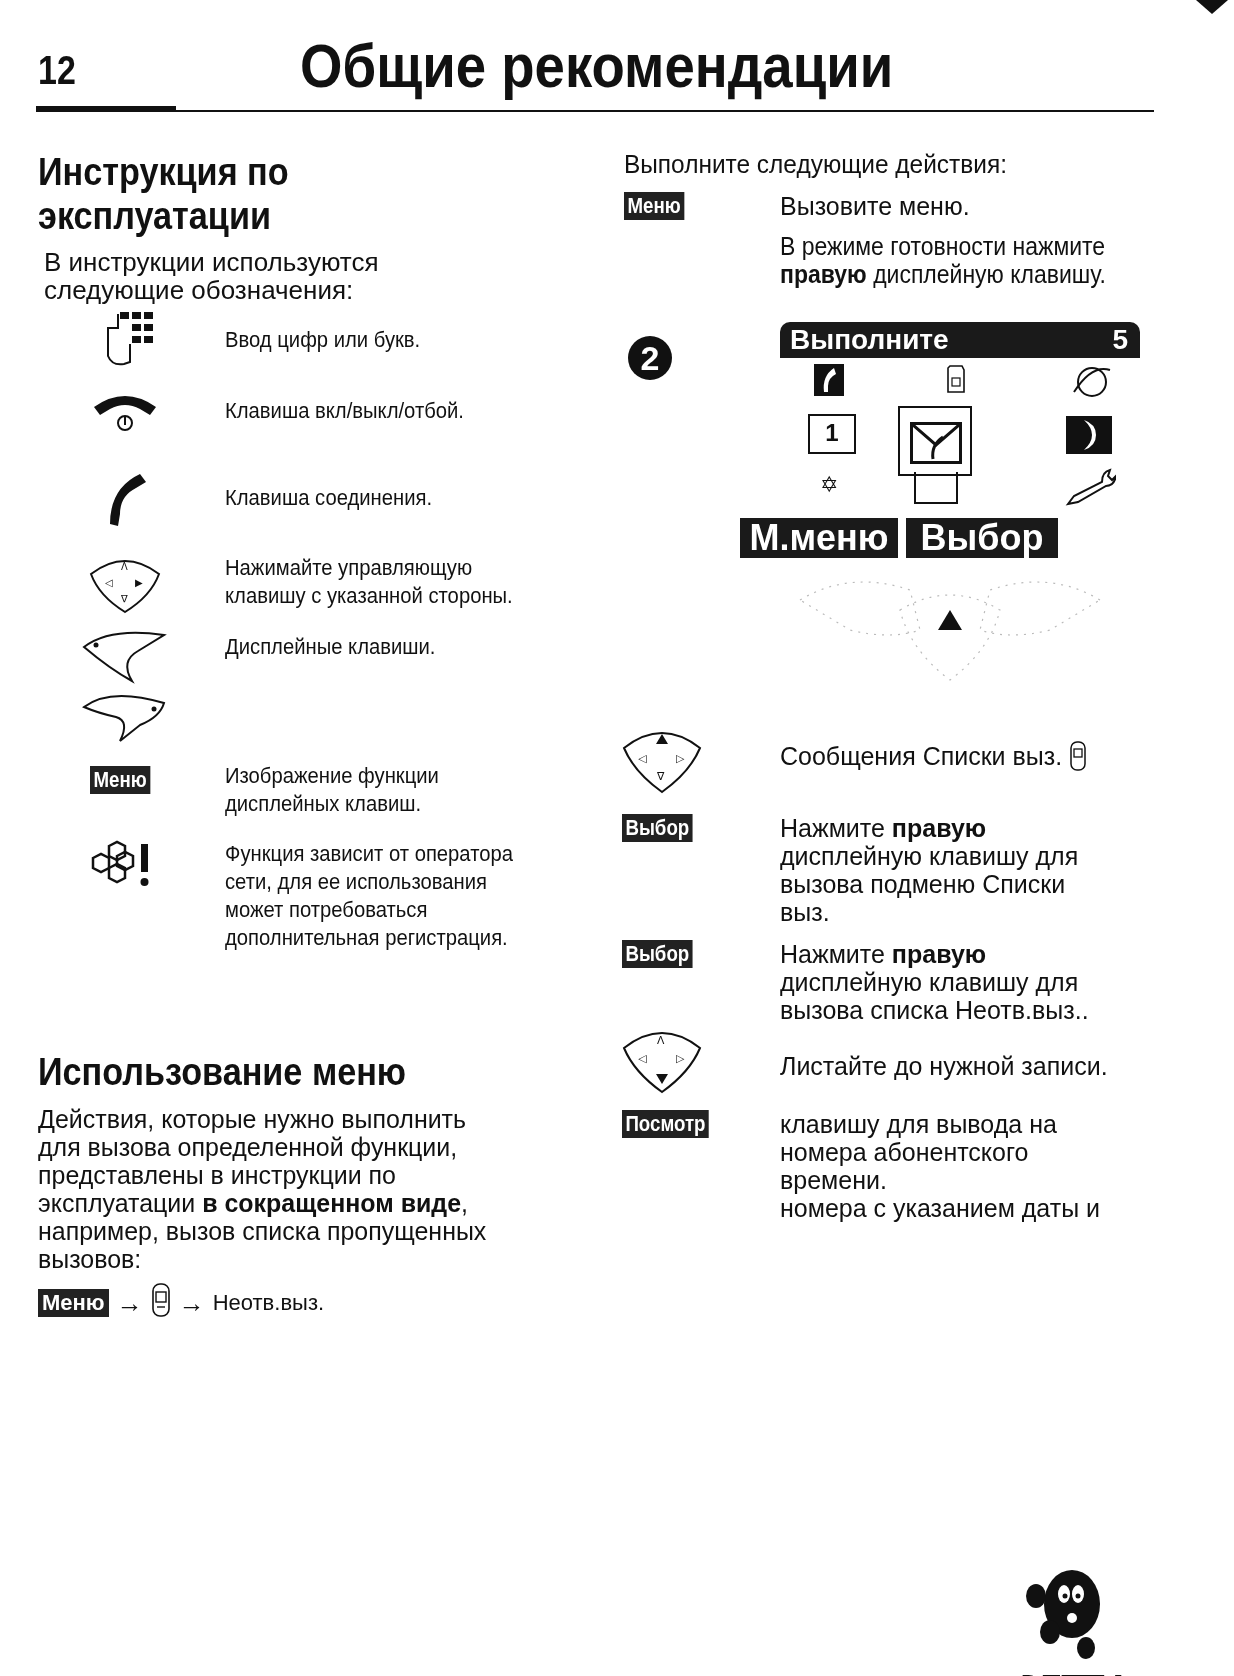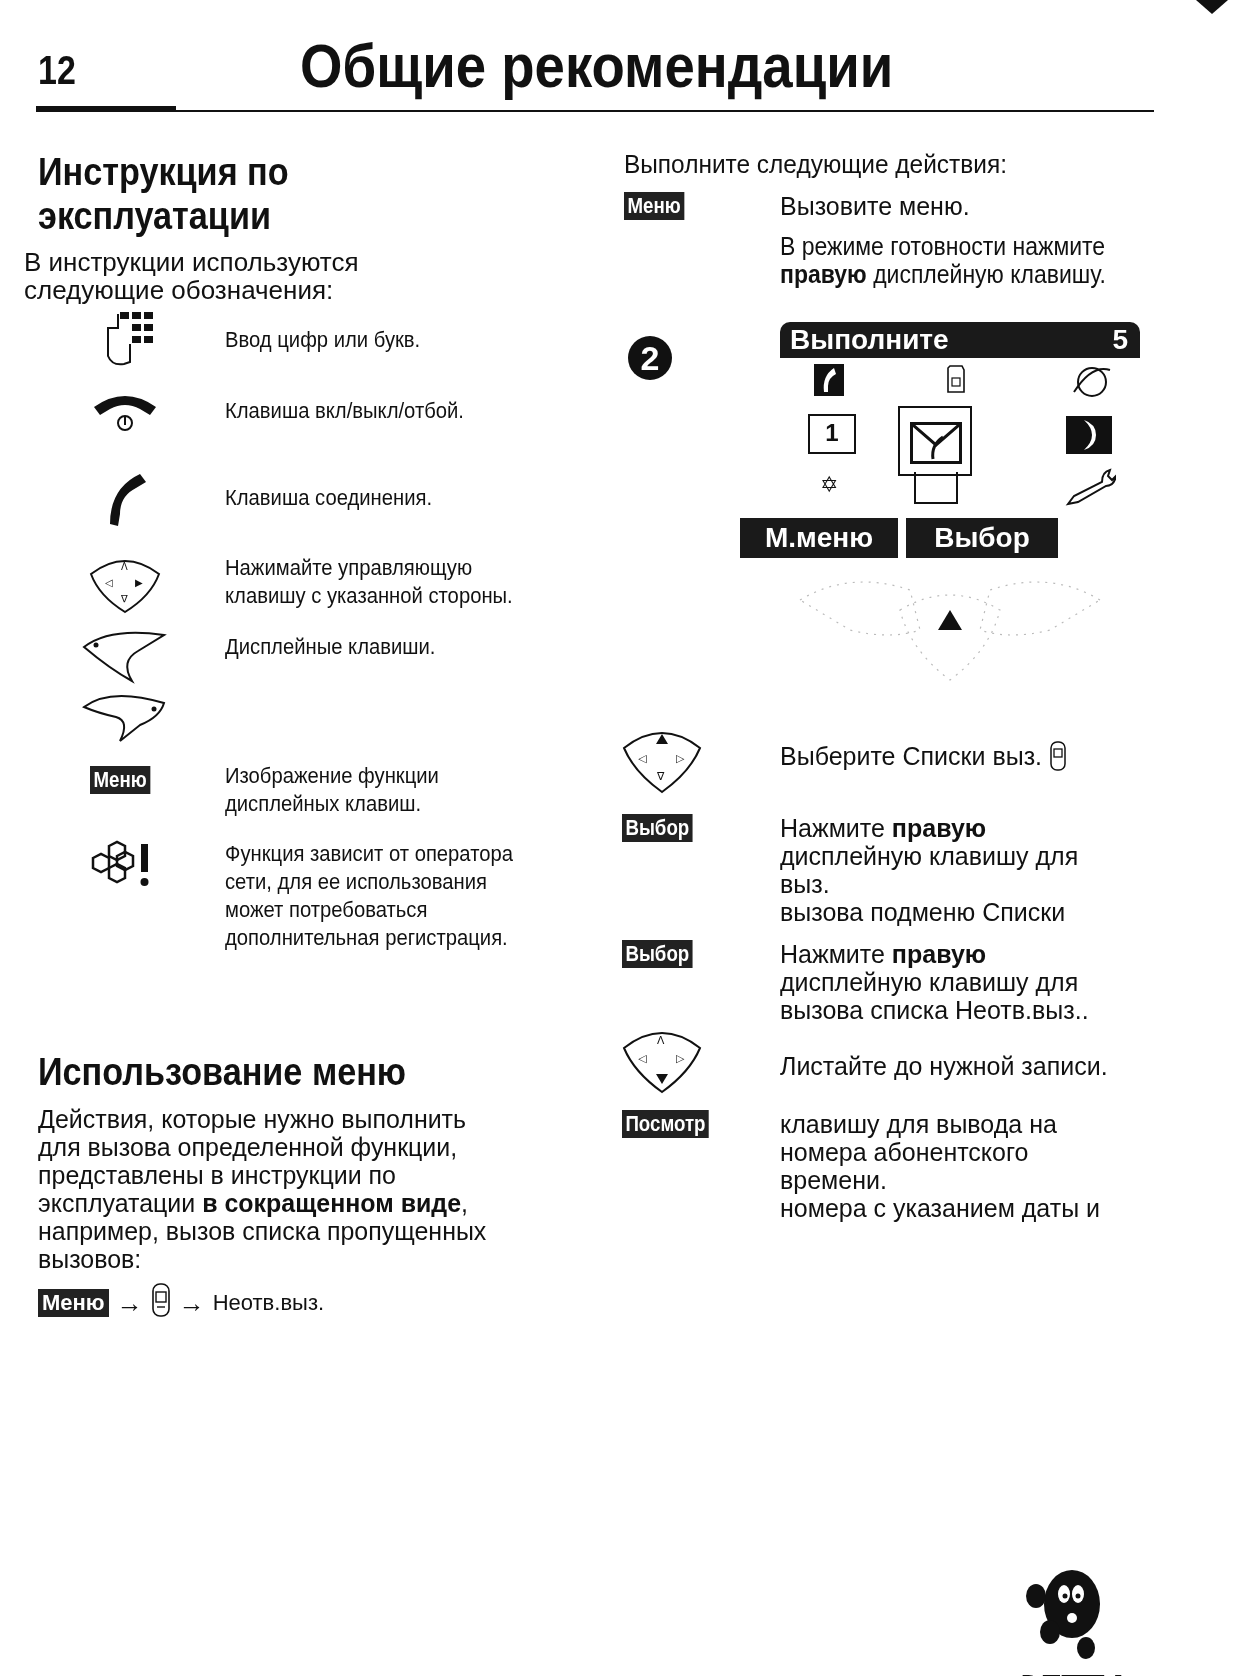--- a/index.html
+++ b/index.html
@@ -17,37 +17,37 @@
   .legend-icon { position:absolute; left:0; width:90px; display:flex; justify-content:center; }
   .legend-text { position:absolute; left:145px; width:420px; font-size:22px; line-height:28px; transform:scaleX(0.92); transform-origin:left; white-space:nowrap; }
   .softkey { display:inline-block; background:#222; color:#fff; font-weight:bold; font-size:22px; padding:1px 4px; line-height:26px; transform:scaleX(0.85); transform-origin:left; }
   .step-row { position:absolute; left:620px; width:600px; }
   .step-icon { position:absolute; left:0; }
   .step-text { position:absolute; left:160px; width:440px; font-size:25px; line-height:28px; }
   b { font-weight:bold; }
   .phone-screen { left:780px; top:322px; width:360px; }
   .title-bar { position:absolute; left:0; top:0; width:360px; height:36px; background:#1a1a1a; color:#fff; border-radius:10px 10px 0 0; font-weight:bold; font-size:28px; line-height:36px; }
   .title-bar span { position:absolute; }
-  .sk-bar { position:absolute; top:196px; height:40px; background:#1a1a1a; color:#fff; font-weight:bold; font-size:28px; line-height:40px; text-align:center; }
+  .sk-bar { position:absolute; top:196px; height:40px; background:#1a1a1a; color:#fff; font-weight:bold; font-size:36px; line-height:40px; text-align:center; }
   .logo { left:1020px; top:1560px; }
   .dizzy-text { font-family:"DejaVu Sans Mono", monospace; font-weight:bold; font-size:72px; letter-spacing:-8px; transform:scaleX(0.55); transform-origin:left; display:inline-block; }
 </style>
 </head>
 <body>
 
 <div class="abs page-num">12</div>
 <div class="abs page-title">Общие рекомендации</div>
 <div class="abs rule-thick"></div>
 <div class="abs rule"></div>
 
 <div class="abs h2" style="left:38px; top:150px;">
   <div>Инструкция по</div>
   <div>эксплуатации</div>
 </div>
-<div class="abs body" style="left:24px; top:248px;">
+<div class="abs body" style="left:44px; top:248px;">
   <div>В инструкции используются</div>
   <div>следующие обозначения:</div>
 </div>
 
 <div class="legend-row" style="top:310px;">
   <div class="legend-icon">
     <svg width="70" height="60" viewBox="0 0 70 60">
       <g fill="#111">
         <rect x="30" y="2" width="9" height="7"></rect>
           <rect x="42" y="2" width="9" height="7"></rect>
@@ -241,37 +241,37 @@
   <div class="step-icon">
     <svg width="84" height="70" viewBox="0 0 84 70">
       <path d="M4 24 Q42 -6 80 24 Q70 48 42 68 Q14 48 4 24 Z" fill="none" stroke="#111" stroke-width="2"></path>
       <polygon points="42,10 36,20 48,20" fill="#111"></polygon>
       <text x="18" y="38" font-size="11" fill="#111">◁</text>
       <text x="56" y="38" font-size="11" fill="#111">▷</text>
       <text x="37" y="56" font-size="11" fill="#111">∇</text>
     </svg>
   </div>
   <div class="step-text" style="top:16px;">
-    <span>Выберите Списки выз.</span>
+    <span>Сообщения Списки выз.</span>
     <span style="display:inline-block; vertical-align:middle;">
       <svg width="18" height="32" viewBox="0 0 18 32">
           <rect x="2" y="2" width="14" height="28" rx="6" fill="none" stroke="#111" stroke-width="1.5"></rect>
           <rect x="5" y="9" width="8" height="8" fill="none" stroke="#111" stroke-width="1.3"></rect>
         </svg>
     </span>
   </div>
 </div>
 
 <div class="step-row" style="top:814px;">
   <div class="step-icon" style="left:2px;"><span class="softkey">Выбор</span></div>
   <div class="step-text" style="top:0;">
     <div><span>Нажмите </span><b>правую</b></div>
     <div>дисплейную клавишу для</div>
+    <div>вызова подменю Списки</div>
     <div>выз.</div>
-    <div>вызова подменю Списки</div>
   </div>
 </div>
 
 <div class="step-row" style="top:940px;">
   <div class="step-icon" style="left:2px;"><span class="softkey">Выбор</span></div>
   <div class="step-text" style="top:0;">
     <div><span>Нажмите </span><b>правую</b></div>
     <div>дисплейную клавишу для</div>
     <div>вызова списка Неотв.выз..</div>
   </div>

